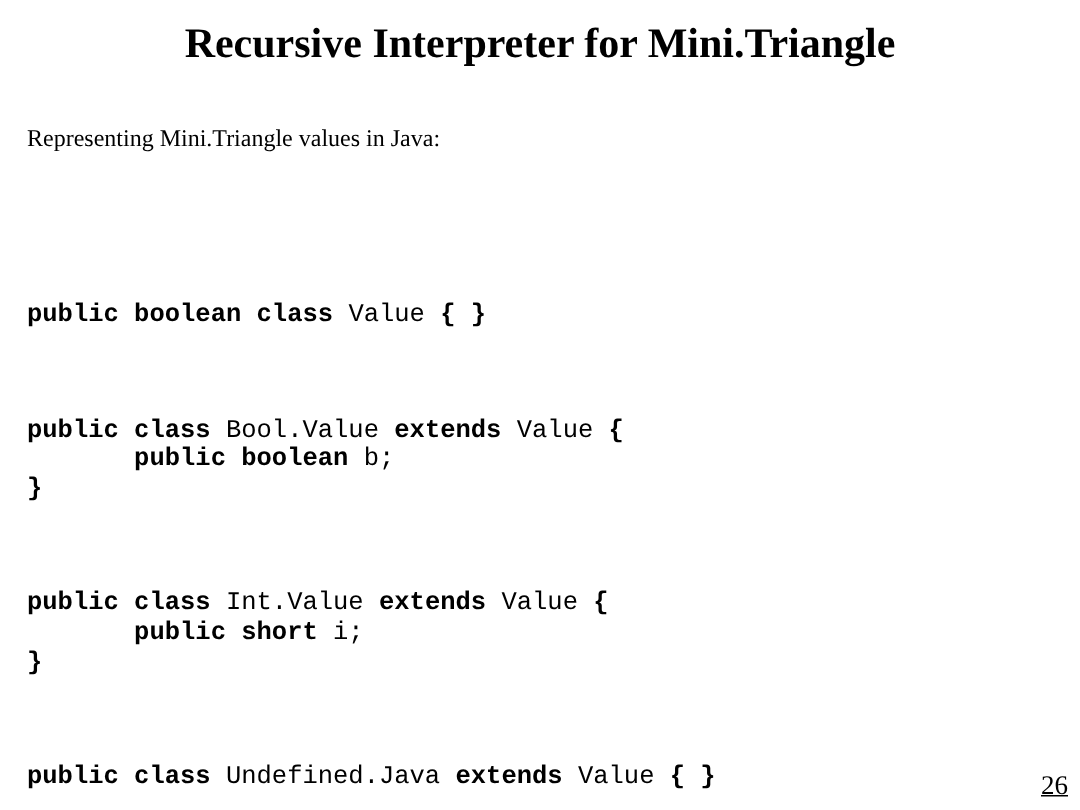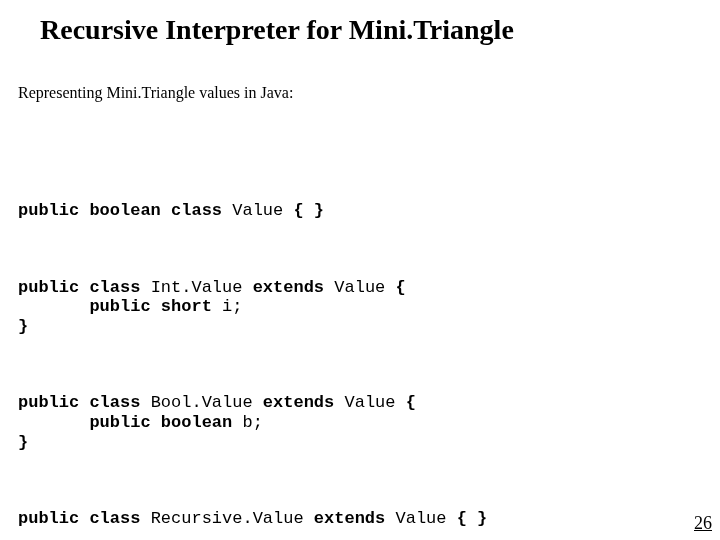--- a/index.html
+++ b/index.html
@@ -13,21 +13,21 @@
     position: relative;
     overflow: hidden;
   }
   .slide {
     width: 720px;
     height: 540px;
     position: relative;
     box-sizing: border-box;
   }
   .title {
-    text-align: left;
+    text-align: center;
     font-weight: bold;
     font-size: 28px;
     padding-top: 14px;
     padding-left: 40px;
     padding-right: 40px;
   }
   .subtitle {
     font-size: 16px;
     margin-top: 38px;
     margin-left: 18px;
@@ -55,24 +55,24 @@
 <body>
 
 <div class="slide">
 
   <div class="title">Recursive Interpreter for Mini.Triangle</div>
 
   <div class="subtitle">Representing Mini.Triangle values in Java:</div>
 
   <div class="code-area">
     <div class="code-block"><span class="b">public boolean class </span><span>Value</span><span class="b"> { }</span></div>
+    <div class="code-block"><span class="b">public class </span><span>Bool.Value</span><span class="b"> extends </span><span>Value</span><span class="b"> {</span>
+<span class="b">       public boolean </span><span>b;</span>
+<span class="b">}</span></div>
     <div class="code-block"><span class="b">public class </span><span>Int.Value</span><span class="b"> extends </span><span>Value</span><span class="b"> {</span>
 <span class="b">       public short </span><span>i;</span>
 <span class="b">}</span></div>
-    <div class="code-block"><span class="b">public class </span><span>Bool.Value</span><span class="b"> extends </span><span>Value</span><span class="b"> {</span>
-<span class="b">       public boolean </span><span>b;</span>
-<span class="b">}</span></div>
-    <div class="code-block"><span class="b">public class </span><span>Recursive.Value</span><span class="b"> extends </span><span>Value</span><span class="b"> { }</span></div>
+    <div class="code-block"><span class="b">public class </span><span>Undefined.Java</span><span class="b"> extends </span><span>Value</span><span class="b"> { }</span></div>
   </div>
 
   <div class="page-num">26</div>
 
 </div>
 
 </body></html>

